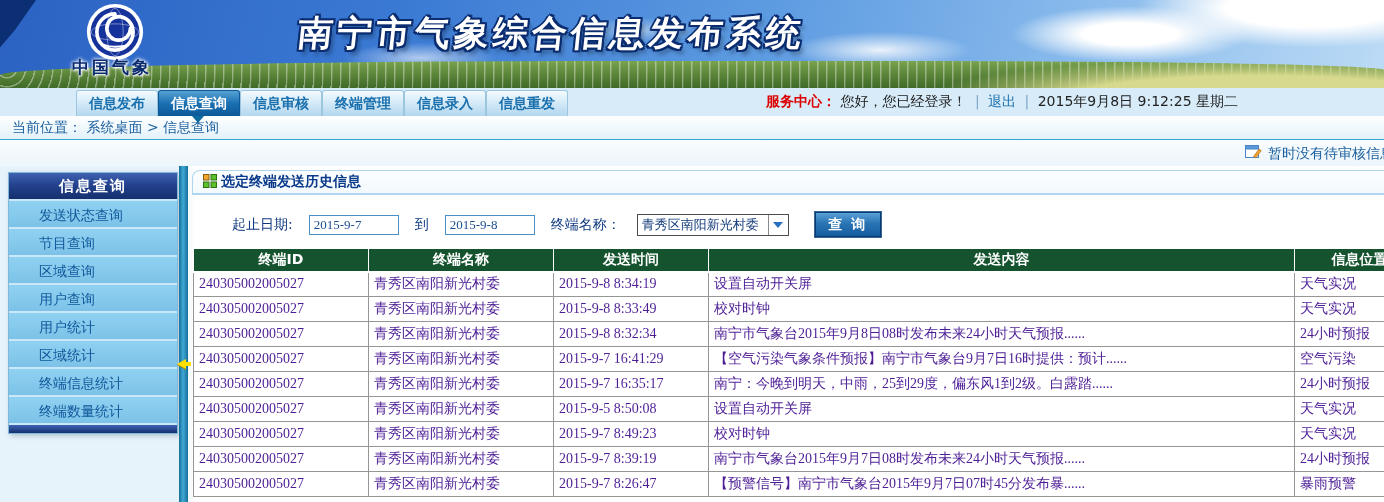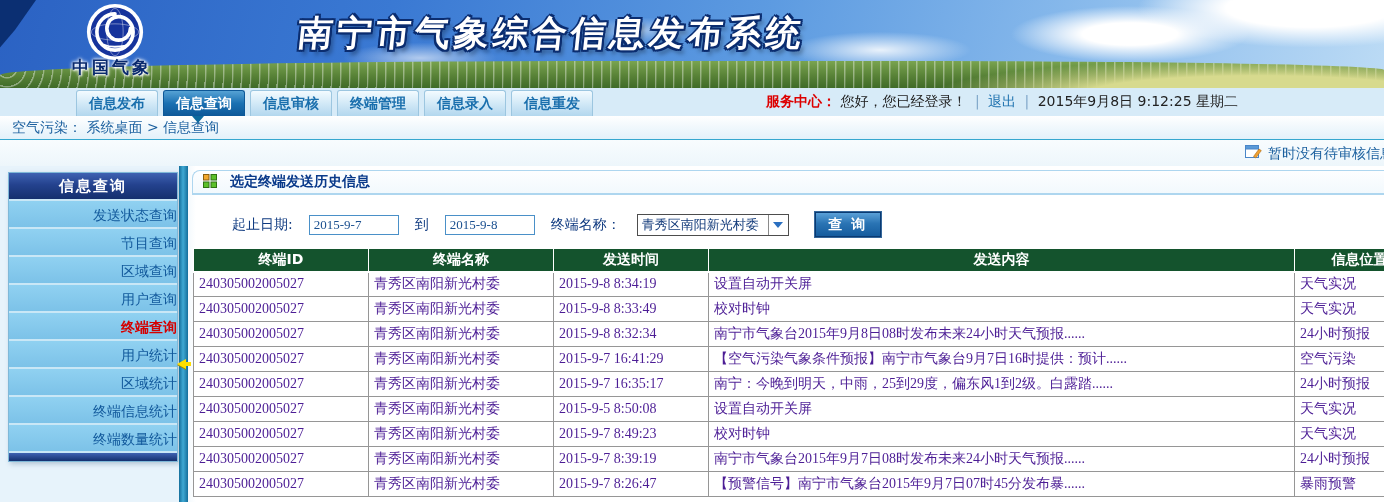--- a/index.html
+++ b/index.html
@@ -27,21 +27,21 @@
   .logo-badge { position:absolute; left:86px; top:3px; }
   .logo-caption { position:absolute; left:72px; top:56px; font-size:17px; font-weight:bold; color:#0a2a6e;
     letter-spacing:3px; text-shadow:0 0 3px #fff,0 0 4px #fff,1px 1px 2px #fff; }
   .banner-title { position:absolute; left:298px; top:10px; font-size:35px; font-weight:bold; color:#fff;
     letter-spacing:4px; transform:skewX(-6deg); white-space:nowrap;
     text-shadow:2px 0 0 #0b2d70,-2px 0 0 #0b2d70,0 2px 0 #0b2d70,0 -2px 0 #0b2d70,
                 2px 2px 0 #0b2d70,-2px 2px 0 #0b2d70,2px -2px 0 #0b2d70,4px 5px 4px rgba(0,0,0,.35); }
 
   
   .navrow { position:relative; height:28px; background:#d7ebf8; }
-  .tabs { position:absolute; left:76px; bottom:0; display:flex; gap:5px; }
+  .tabs { position:absolute; left:76px; bottom:0; display:flex; }
   .tab { height:26px; line-height:24px; padding:0 12px; font-size:14px; font-weight:bold; color:#1a6fad;
     background:linear-gradient(#f3fbff,#cfe7f6 55%,#b3d7ee); border:1px solid #9cc6e0; border-bottom:none;
     border-radius:3px 3px 0 0; cursor:pointer; white-space:nowrap; }
   .tab.active { color:#fff; background:linear-gradient(#56a2d4,#1a70b2 50%,#0d5898); border-color:#0d5898; }
   .nav-info { position:absolute; right:146px; top:5px; font-size:14px; white-space:nowrap; }
   .svc   { color:#dd0000; font-weight:bold; }
   .greet { color:#222; }
   .sep   { color:#7fa7c9; margin:0 4px; }
   .logout{ color:#1a6fad; cursor:pointer; }
   .dt    { color:#222; }
@@ -67,27 +67,27 @@
     border-top:5px solid transparent; border-bottom:5px solid transparent; border-right:9px solid #ffdf00;
     filter:drop-shadow(0 1px 0 #9a8a00); z-index:3; }
   .collapse-shaft { position:absolute; left:186px; top:196px; width:5px; height:4px; background:#ffdf00; z-index:3; }
 
   
   .sidebar { position:absolute; left:8px; top:6px; width:170px; border:1px solid #7fb8d8;
     background:#85c9ec; box-shadow:2px 2px 5px rgba(20,60,100,.25); }
   .sb-header { height:26px; line-height:26px; text-align:center; color:#fff; font-weight:bold; font-size:15px;
     letter-spacing:2px; background:linear-gradient(#3f62b2,#24428e 45%,#14306e); }
   .sb-item { height:28px; line-height:28px; padding-left:30px; font-size:14px; color:#11589b;
-    border-top:2px solid #c9e7f6; cursor:pointer; background:linear-gradient(#90d1f1,#7cc2e8); white-space:nowrap;text-align:right; }
+    border-top:2px solid #c9e7f6; cursor:pointer; background:linear-gradient(#90d1f1,#7cc2e8); white-space:nowrap; }
   .sb-item.active { color:#d50000; font-weight:bold; }
   .sb-footer { height:10px; border-top:2px solid #c9e7f6; background:linear-gradient(#3f62b2,#14306e); }
 
   
   .main { position:absolute; left:190px; top:0; right:0; height:336px; }
-  .panel-hd { position:relative; margin:4px 0 0 2px; height:25px; display:flex; align-items:center; gap:13px;
+  .panel-hd { position:relative; margin:4px 0 0 2px; height:25px; display:flex; align-items:center; gap:4px;
     padding-left:10px; font-size:14px; font-weight:bold; color:#0a3a8a;
     border-left:1px solid #aed6ef; border-top:1px solid #aed6ef; border-bottom:2px solid #aed6ef;
     border-top-left-radius:8px; background:linear-gradient(#fdfeff,#f2f9fd); }
   .filter { display:flex; align-items:center; margin:17px 0 0 42px; font-size:14px; color:#0f3a80; gap:16px; }
   .txt { width:90px; height:20px; border:1px solid #4a90c8; font-size:13px; color:#1a4f8f; padding:1px 4px;
     font-family:"Liberation Serif","DejaVu Serif",serif; }
   .sel { display:flex; align-items:center; width:152px; height:22px; border:1px solid #4d4d4d; background:#fff; cursor:pointer; }
   .sel-text { flex:1; padding-left:4px; font-size:13px; color:#123a7a; white-space:nowrap; overflow:hidden; }
   .sel-btn { width:20px; height:20px; border-left:1px solid #8a8a8a; display:flex; align-items:center; justify-content:center; }
   .chev { width:0; height:0; border-left:5px solid transparent; border-right:5px solid transparent; border-top:6px solid #2a6fc0; }
@@ -138,21 +138,21 @@
     <span class="greet">您好，您已经登录！</span>
     <span class="sep">|</span>
     <span class="logout">退出</span>
     <span class="sep">|</span>
     <span class="dt">2015年9月8日  9:12:25  星期二</span>
   </div>
 </div>
 
 <div class="breadcrumb">
   <div class="tab-arrow"></div>
-  <span>空气污染：</span>
+  <span>当前位置：</span>
   <span class="bc-link">系统桌面</span>
   <span>&gt;</span>
   <span>信息查询</span>
 </div>
 
 <div class="noticerow">
   <div class="notice">
     <span>
       <svg width="17" height="16" viewBox="0 0 17 16">
         <rect x="0.5" y="1.5" width="13" height="12" fill="#ffffff" stroke="#4a86c8"></rect>
@@ -166,21 +166,20 @@
 
 <div class="content">
 
   <div class="sidebar">
     <div class="sb-header">信息查询</div>
     <div id="sb-items">
         <div class="sb-item">发送状态查询</div>
         <div class="sb-item">节目查询</div>
         <div class="sb-item">区域查询</div>
         <div class="sb-item">用户查询</div>
-        <div class="sb-item active">终端查询</div>
         <div class="sb-item">用户统计</div>
         <div class="sb-item">区域统计</div>
         <div class="sb-item">终端信息统计</div>
         <div class="sb-item">终端数量统计</div>
       </div>
     <div class="sb-footer"></div>
   </div>
 
   <div class="divider"></div>
   <div class="collapse-arrow"></div>

